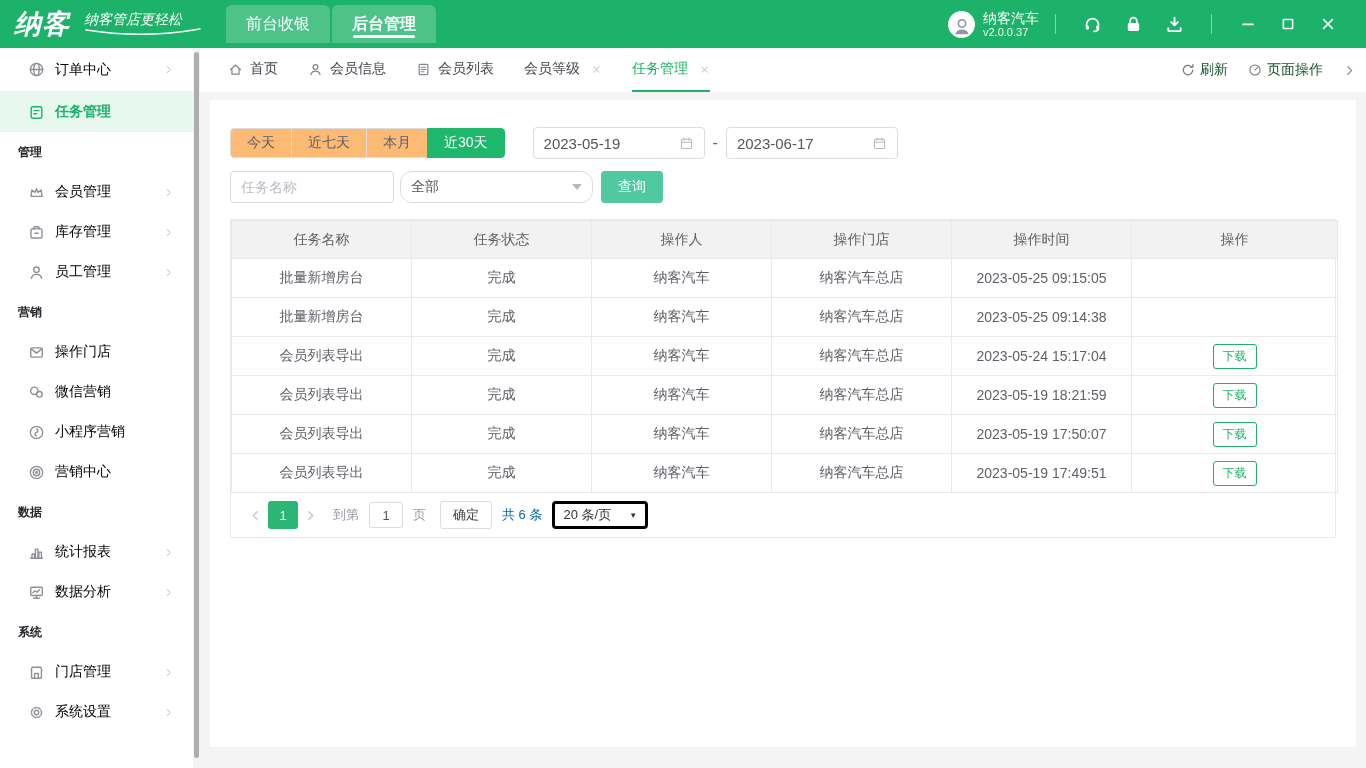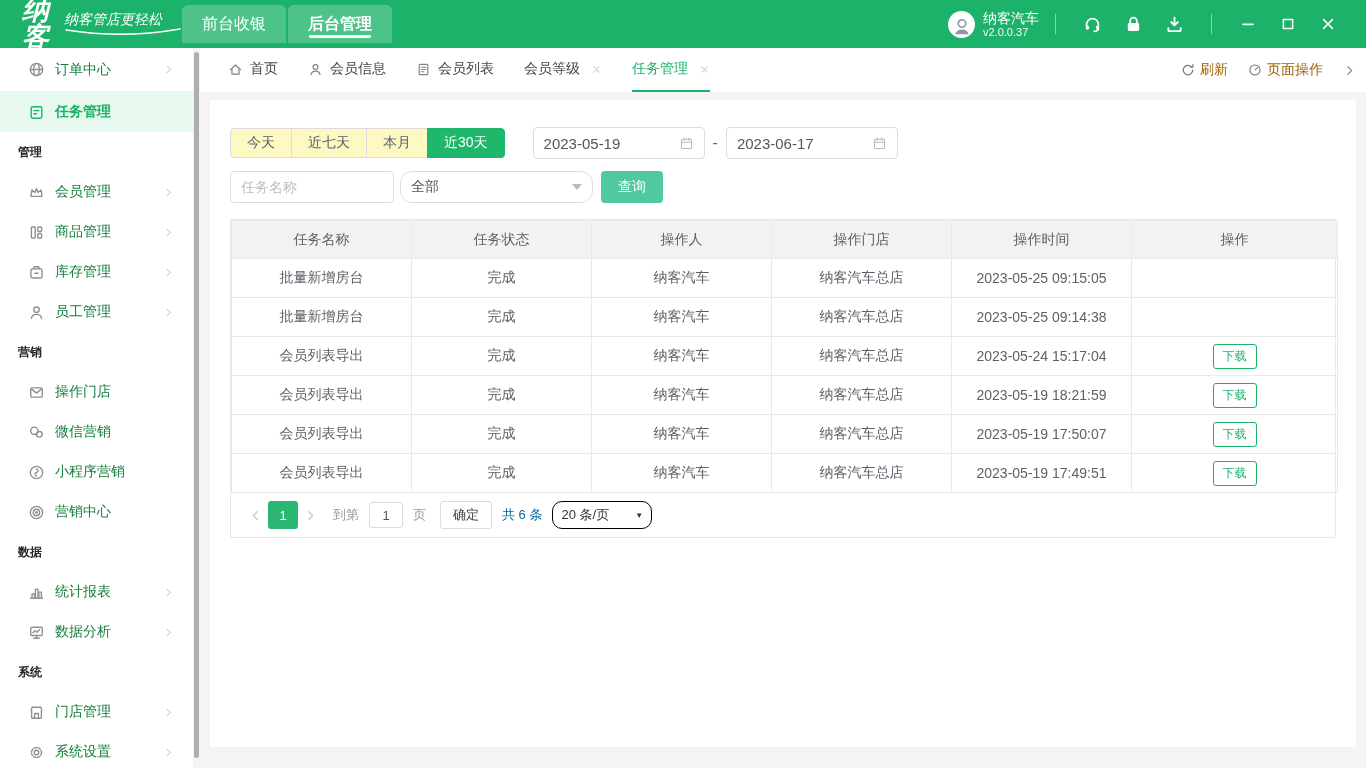--- a/index.html
+++ b/index.html
@@ -7,21 +7,21 @@
     --page_green:#2bb673; --sidebar_active_bg:#e7f8ee; --page_bg:#f4f4f4;
     --header_bg:#f2f2f2; --border:#e9e9e9;
   }
   *{box-sizing:border-box}
   html,body{margin:0;padding:0}
   body{width:1366px;height:768px;overflow:hidden;position:relative;
        font-family:"Liberation Sans","DejaVu Sans",sans-serif;background:var(--page_bg)}
 
   
   .topbar{height:48px;background:var(--brand_green);display:flex;align-items:stretch;color:#fff;position:relative;z-index:3}
-  .logo-wrap{display:flex;align-items:center;padding-left:22px;gap:14px;width:182px}
+  .logo-wrap{display:flex;align-items:center;padding-left:14px;gap:14px;width:226px}
   .logo{font-size:27px;font-weight:bold;font-style:italic;letter-spacing:1px;line-height:1}
   .slogan-wrap{display:flex;flex-direction:column;font-size:14px;font-style:italic;white-space:nowrap;line-height:1.2}
   .slogan-wrap svg{width:118px;height:9px;margin-top:1px}
   .topnav{display:flex;align-items:center;gap:2px}
   .topnav-btn{height:38px;padding:0 20px;background:rgba(255,255,255,.22);border-radius:6px 6px 0 0;
       display:flex;align-items:center;font-size:16px;position:relative;cursor:pointer}
   .topnav-btn.active{font-weight:bold}
   .topnav-btn.active::after{content:"";position:absolute;bottom:5px;left:50%;transform:translateX(-50%);
       width:62px;height:3px;background:#fff;border-radius:2px}
   .topbar-right{margin-left:auto;display:flex;align-items:center;padding-right:18px}
@@ -33,47 +33,47 @@
   .sep{width:1px;height:20px;background:rgba(255,255,255,.45);margin:0 16px}
   .top-icon{width:19px;height:19px;color:#fff;display:flex;margin:0 11px;cursor:pointer}
   .win-btn{width:16px;height:16px;color:#fff;display:flex;margin:0 12px;cursor:pointer}
   .ic{display:inline-flex}
   .ic svg{width:100%;height:100%}
 
   
   .sidebar{position:absolute;top:48px;left:0;bottom:0;width:200px;background:#fff;z-index:2}
   .side-scroll-track{position:absolute;top:0;right:0;bottom:0;width:7px;background:#f3f3f3}
   .side-scroll-thumb{position:absolute;top:4px;right:1px;width:5px;height:98%;background:#aeaeae;border-radius:3px}
-  .side-item{height:40px;display:flex;align-items:center;padding:0 16px 0 28px;color:#15803d;font-size:14px;cursor:pointer}
+  .side-item{height:40px;display:flex;align-items:center;padding:0 16px 0 28px;color:#000000;font-size:14px;cursor:pointer}
   .side-item.first{height:44px;border-bottom:1px solid #efefef}
   .side-item .ic{width:17px;height:17px;margin-right:10px;color:#8f8f98;flex:none}
   .side-item .chev{margin-left:auto;width:11px;height:11px;color:#b0b3b8;flex:none}
   .side-item.active{background:var(--sidebar_active_bg);color:var(--brand_green);font-weight:bold}
   .side-item.active .ic{color:var(--brand_green)}
   .side-section{height:40px;display:flex;align-items:center;padding-left:18px;font-size:12px;font-weight:bold;color:#25252b}
 
   
   .main{position:absolute;left:200px;right:0;top:48px;bottom:0;background:var(--page_bg)}
   .tabbar{height:44px;background:#fff;display:flex;align-items:stretch;padding:0 10px 0 28px}
   #tabs{display:flex;align-items:stretch;gap:30px}
   .tab{display:flex;align-items:center;gap:7px;font-size:14px;color:#45454d;border-bottom:2px solid transparent;cursor:pointer}
   .tab .t-ic{width:15px;height:15px;color:#85858d;flex:none}
   .tab .t-close{width:11px;height:11px;color:#c9c9cf;margin-left:4px;flex:none;cursor:pointer}
   .tab.active{color:var(--brand_green);border-bottom-color:var(--brand_green)}
-  .tab-actions{margin-left:auto;display:flex;align-items:center;gap:20px;color:#a16207;font-size:14px}
+  .tab-actions{margin-left:auto;display:flex;align-items:center;gap:20px;color:#14532d;font-size:14px}
   .tb-action{display:flex;align-items:center;gap:5px;cursor:pointer}
   .tb-action .ic{width:14px;height:14px;color:#74747c}
   .collapse-chev{width:13px;height:13px;color:#8d939c;display:flex;cursor:pointer}
 
   .card{margin:8px 10px 0;height:647px;background:#fff;padding:27px 20px 0}
 
   
   .filter-row1{display:flex;align-items:center}
   .range-group{display:flex}
-  .range-btn{height:30px;padding:0 16px;border:1px solid #dcdcdc;margin-left:-1px;background:#fef9c3;color:#5c5c66;
+  .range-btn{height:30px;padding:0 16px;border:1px solid #dcdcdc;margin-left:-1px;background:#fdba74;color:#5c5c66;
       font-size:14px;display:flex;align-items:center;cursor:pointer}
   .range-btn:first-child{border-radius:4px 0 0 4px;margin-left:0}
   .range-btn:last-child{border-radius:0 4px 4px 0}
   .range-btn.active{background:var(--active_range_green);border-color:var(--active_range_green);color:#fff;z-index:1}
   .date-input{width:172px;height:32px;border:1px solid #dcdcdc;border-radius:4px;display:flex;align-items:center;
       padding:0 10px;margin-left:28px;color:#55555e;font-size:15px;cursor:pointer}
   .date-input.end{margin-left:0}
   .date-input .cal{margin-left:auto;width:15px;height:15px;color:#b8b8c0}
   .date-sep{margin:0 8px;color:#666}
   .filter-row2{display:flex;align-items:center;margin-top:12px}
@@ -95,21 +95,21 @@
   
   .pagination{height:44px;display:flex;align-items:center;padding-left:12px;font-size:13px}
   .pg-chev{width:13px;height:13px;color:#c6c6cc;margin:0 6px;display:flex;cursor:pointer}
   .pg-current{width:30px;height:28px;background:var(--page_green);color:#fff;display:flex;align-items:center;
       justify-content:center;border-radius:3px;font-size:13px;cursor:pointer}
   .pg-label{margin:0 4px;color:#9a9aa2}
   .pg-label.goto{margin-left:10px}
   .pg-input{width:34px;height:26px;border:1px solid #dcdcdc;border-radius:3px;text-align:center;margin:0 6px;font-size:13px;color:#555;outline:none}
   .pg-confirm{height:28px;padding:0 12px;border:1px solid #dcdcdc;background:#fff;border-radius:3px;margin:0 10px;font-size:13px;color:#3c3c44;cursor:pointer}
   .pg-total{color:#0369a1;margin-right:10px}
-  .pg-size{height:28px;border:1px solid #000000;border-radius:10px;display:flex;align-items:center;padding:0 8px;gap:26px;color:#333;cursor:pointer}
+  .pg-size{height:28px;border:3px solid #000000;border-radius:4px;display:flex;align-items:center;padding:0 8px;gap:18px;color:#333;cursor:pointer}
   .caret-sm{font-size:8px;color:#333}
 </style>
 </head>
 <body>
 
 <div class="topbar">
   <div class="logo-wrap">
     <span class="logo">纳客</span>
     <span class="slogan-wrap">
       <span>纳客管店更轻松</span>
@@ -206,35 +206,20 @@
         <span>任务管理</span>
       </div>
       <div class="side-section">管理</div>
       <div class="side-item">
         <span class="ic">
           <svg viewBox="0 0 16 16" fill="none" stroke="currentColor" stroke-width="1.3" stroke-linecap="round" stroke-linejoin="round" width="100%" height="100%">
             <path d="M2.8 11.6 3.7 5.6 6.6 8 8 4.4 9.4 8 12.3 5.6 13.2 11.6Z"></path>
           </svg>
         </span>
         <span>会员管理</span>
-        <span class="chev ic">
-          <svg viewBox="0 0 16 16" fill="none" stroke="currentColor" stroke-width="1.3" stroke-linecap="round" stroke-linejoin="round" width="100%" height="100%">
-            <path d="M6 3.4 10.6 8 6 12.6"></path>
-          </svg>
-        </span>
-      </div>
-      <div class="side-item">
-        <span class="ic">
-          <svg viewBox="0 0 16 16" fill="none" stroke="currentColor" stroke-width="1.3" stroke-linecap="round" stroke-linejoin="round" width="100%" height="100%">
-            <rect x="3.2" y="2.8" width="3.6" height="10.4" rx="0.8"></rect>
-            <rect x="9.2" y="2.8" width="3.6" height="4.2" rx="0.8"></rect>
-            <rect x="9.2" y="9" width="3.6" height="4.2" rx="0.8"></rect>
-          </svg>
-        </span>
-        <span>商品管理</span>
         <span class="chev ic">
           <svg viewBox="0 0 16 16" fill="none" stroke="currentColor" stroke-width="1.3" stroke-linecap="round" stroke-linejoin="round" width="100%" height="100%">
             <path d="M6 3.4 10.6 8 6 12.6"></path>
           </svg>
         </span>
       </div>
       <div class="side-item">
         <span class="ic">
           <svg viewBox="0 0 16 16" fill="none" stroke="currentColor" stroke-width="1.3" stroke-linecap="round" stroke-linejoin="round" width="100%" height="100%">
             <rect x="2.8" y="4.6" width="10.4" height="8.6" rx="1.2"></rect>

